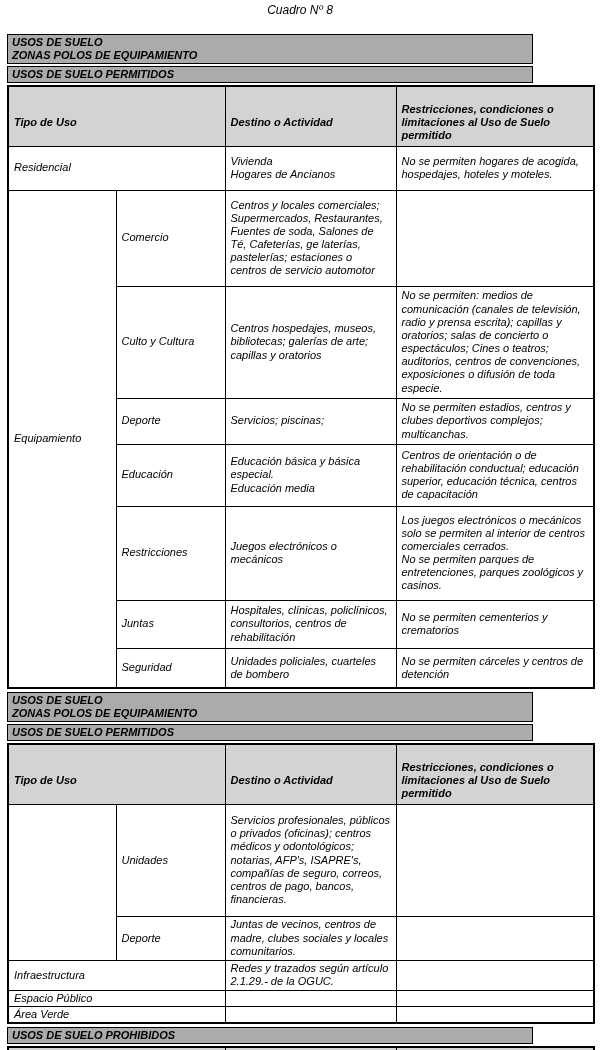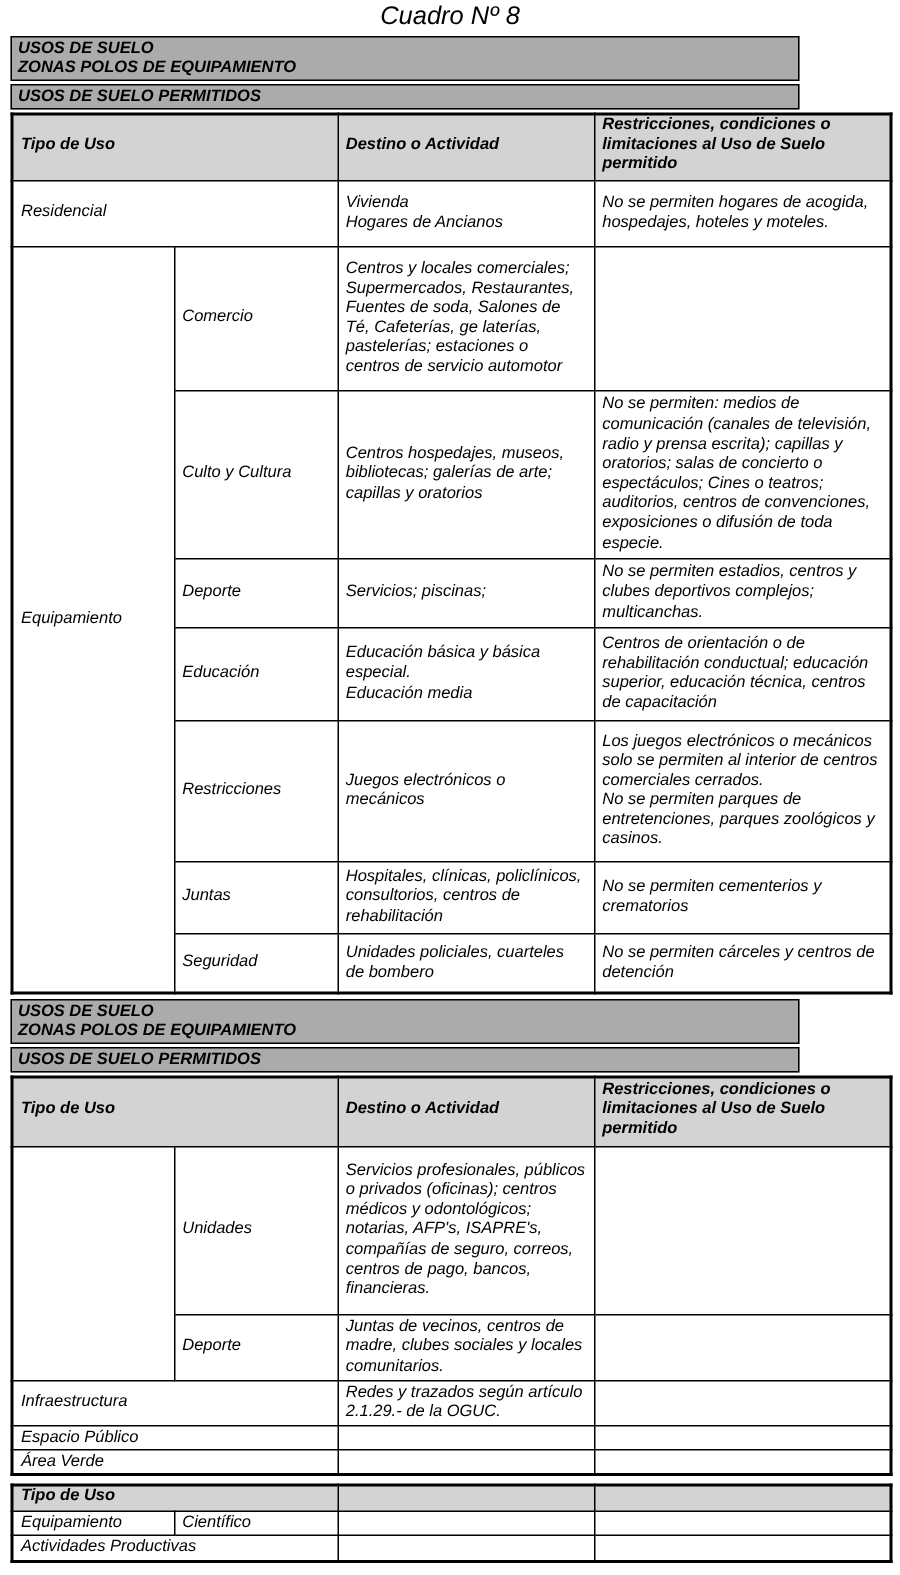--- a/index.html
+++ b/index.html
@@ -1,27 +1,27 @@
 <!DOCTYPE html>
 <html style="--band_bg: #ababab; --header_bg: #d3d3d3;"><head>
 <meta charset="utf-8">
 <style>
   :root { --band_bg:#ababab; --header_bg:#d3d3d3; }
   * { box-sizing:border-box; }
   html,body { margin:0; padding:0; background:#fff; }
   body { font-family:"Liberation Sans", sans-serif; color:#000; }
   .page { width:600px; min-height:1050px; padding:3px 7px; }
-  .title { text-align:center; font-style:italic; font-size:17px; line-height:15px; margin-bottom:6px; }
+  .title { text-align:center; font-style:italic; font-size:12px; line-height:15px; margin-bottom:16px; }
   .band { border:1px solid #000; background:var(--band_bg); font-weight:bold; font-style:italic;
           font-size:11px; line-height:13px; padding:1px 4px; width:526px; }
   .gap2 { height:2px; } .gap3 { height:3px; }
   table.grid { border-collapse:collapse; width:586px; table-layout:fixed; border:2px solid #000; }
   .grid td { border:1px solid #000; font-size:11px; font-style:italic; line-height:1.2;
              padding:1px 5px; vertical-align:middle; white-space:pre-line; word-wrap:break-word; }
-  tr.hdr td { background:var(--header_bg); font-weight:bold; padding-top:0; padding-bottom:3px; }
+  tr.hdr td { background:var(--header_bg); font-weight:bold; padding-top:16px; padding-bottom:3px; }
   .c1a { width:108px; } .c1b { width:109px; } .c2 { width:171px; } .c3 { width:198px; }
 </style>
 </head>
 <body>
 
 <div class="page">
 
   <div class="title">Cuadro Nº 8</div>
 
   <div class="band">
@@ -139,20 +139,21 @@
       <tr style="height:14px">
         <td colspan="2">Área Verde</td>
         <td></td>
         <td></td>
       </tr>
     </tbody>
   </table>
 
   <div class="gap3"></div>
 
+  <div class="band">USOS DE SUELO PROHIBIDOS</div>
   <div class="gap2"></div>
 
   <table class="grid">
     <colgroup>
         <col class="c1a">
         <col class="c1b">
         <col class="c2">
         <col class="c3">
       </colgroup>
     <tbody>

